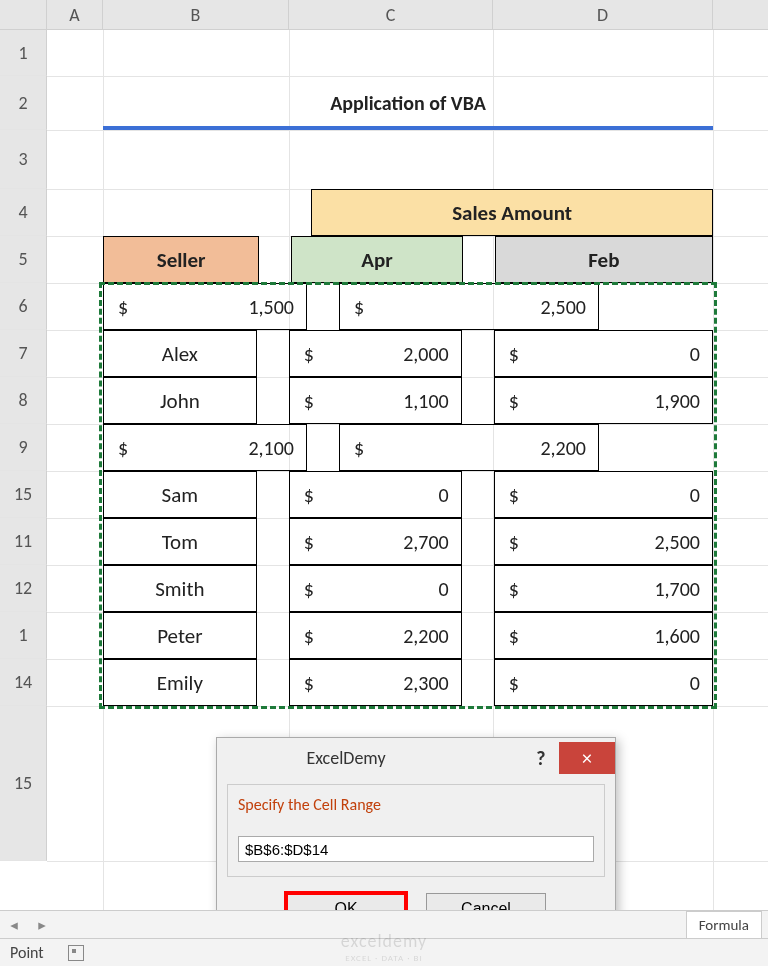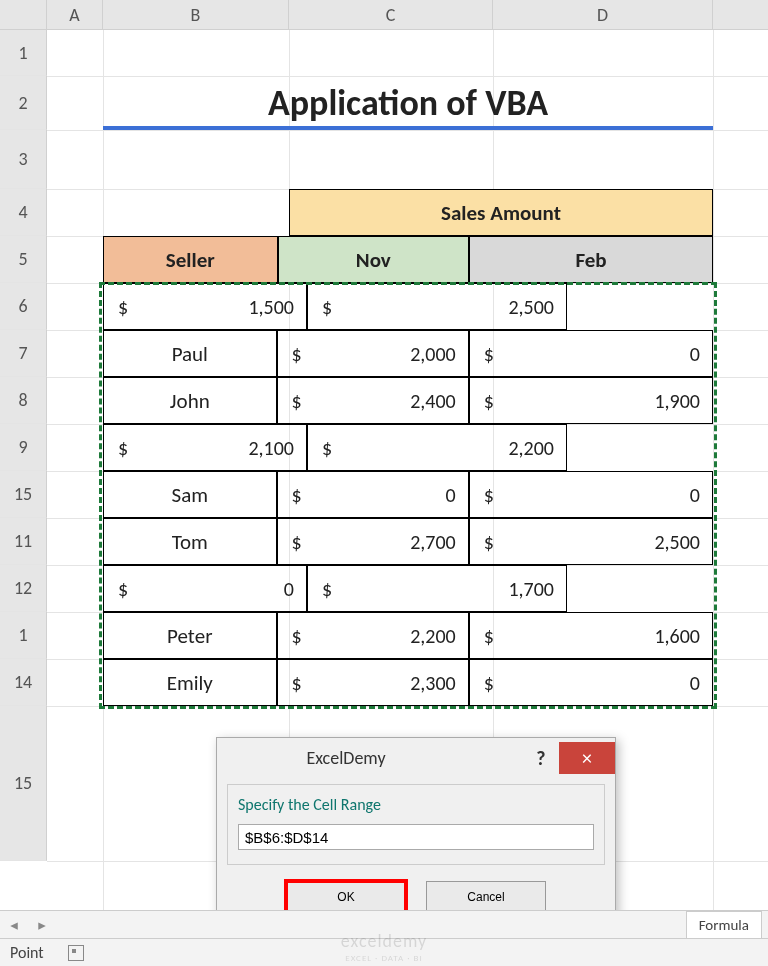--- a/index.html
+++ b/index.html
@@ -76,32 +76,32 @@
     position: absolute;
     left: 0; right: 0;
     height: 1px;
     background: #e4e4e4;
   }
   .title-cell {
     position: absolute;
     left: 56px; top: 46px;
     width: 610px; height: 54px;
     text-align: center;
-    font-size: 36px;
+    font-size: 20px;
     font-weight: bold;
     line-height: 54px;
     border-bottom: 4px solid #3b6fd6;
   }
   .table {
     position: absolute;
     left: 56px;
     top: 159px;
     width: 610px;
   }
-  .tr { display: flex; }
+  .tr { display: flex; gap: 32px; }
   .td {
     border: 1px solid #000;
     font-size: 21px;
     display: flex;
     align-items: center;
     height: 47px;
   }
   .seller-col { width: 186px; justify-content: center; }
   .jan-col { width: 204px; }
   .feb-col { width: 260px; }
@@ -173,41 +173,41 @@
     align-items: center;
     justify-content: center;
     margin-right: 0;
     cursor: pointer;
   }
   .dlg-body {
     border: 1px solid #ccc;
     margin: 6px 10px 10px 10px;
     padding: 10px 10px 14px 10px;
   }
-  .dlg-label { font-size: 16px; color: #0f766e; margin-bottom: 10px; }
+  .dlg-label { font-size: 16px; color: #c2410c; margin-bottom: 22px; }
   .dlg-input {
     width: 100%;
     height: 26px;
     border: 1px solid #aaa;
     font-size: 15px;
     padding: 2px 6px;
     background: #fff;
   }
   .dlg-buttons {
     display: flex;
     justify-content: center;
     gap: 20px;
     padding: 6px 10px 14px 10px;
   }
   .dlg-btn {
     width: 120px;
     height: 32px;
     background: #eaeaea;
     border: 1px solid #999;
-    font-size: 12px;
+    font-size: 16px;
     cursor: pointer;
   }
   .ok-highlight {
     outline: 4px solid #ff0000;
     outline-offset: -2px;
   }
   
   .tab-strip {
     position: absolute;
     left: 0;
@@ -328,50 +328,50 @@
 
     <div class="title-cell">Application of VBA</div>
 
     <div class="table">
       <div class="tr">
         <div class="td hdr-blank"></div>
         <div class="td hdr-sales">Sales Amount</div>
       </div>
       <div class="tr">
         <div class="td seller-col hdr-seller">Seller</div>
-        <div class="td jan-col hdr-jan">Nov</div>
+        <div class="td jan-col hdr-jan">Apr</div>
         <div class="td feb-col hdr-feb">Feb</div>
       </div>
       <div id="data-rows">
           <div class="tr">
             <div class="td money jan-col">
               <span class="dollar">$</span>
               <span class="val">1,500</span>
             </div>
             <div class="td money feb-col">
               <span class="dollar">$</span>
               <span class="val">2,500</span>
             </div>
           </div>
           <div class="tr">
-            <div class="td seller-col">Paul</div>
+            <div class="td seller-col">Alex</div>
             <div class="td money jan-col">
               <span class="dollar">$</span>
               <span class="val">2,000</span>
             </div>
             <div class="td money feb-col">
               <span class="dollar">$</span>
               <span class="val">0</span>
             </div>
           </div>
           <div class="tr">
             <div class="td seller-col">John</div>
             <div class="td money jan-col">
               <span class="dollar">$</span>
-              <span class="val">2,400</span>
+              <span class="val">1,100</span>
             </div>
             <div class="td money feb-col">
               <span class="dollar">$</span>
               <span class="val">1,900</span>
             </div>
           </div>
           <div class="tr">
             <div class="td money jan-col">
               <span class="dollar">$</span>
               <span class="val">2,100</span>
@@ -397,20 +397,21 @@
             <div class="td money jan-col">
               <span class="dollar">$</span>
               <span class="val">2,700</span>
             </div>
             <div class="td money feb-col">
               <span class="dollar">$</span>
               <span class="val">2,500</span>
             </div>
           </div>
           <div class="tr">
+            <div class="td seller-col">Smith</div>
             <div class="td money jan-col">
               <span class="dollar">$</span>
               <span class="val">0</span>
             </div>
             <div class="td money feb-col">
               <span class="dollar">$</span>
               <span class="val">1,700</span>
             </div>
           </div>
           <div class="tr">

